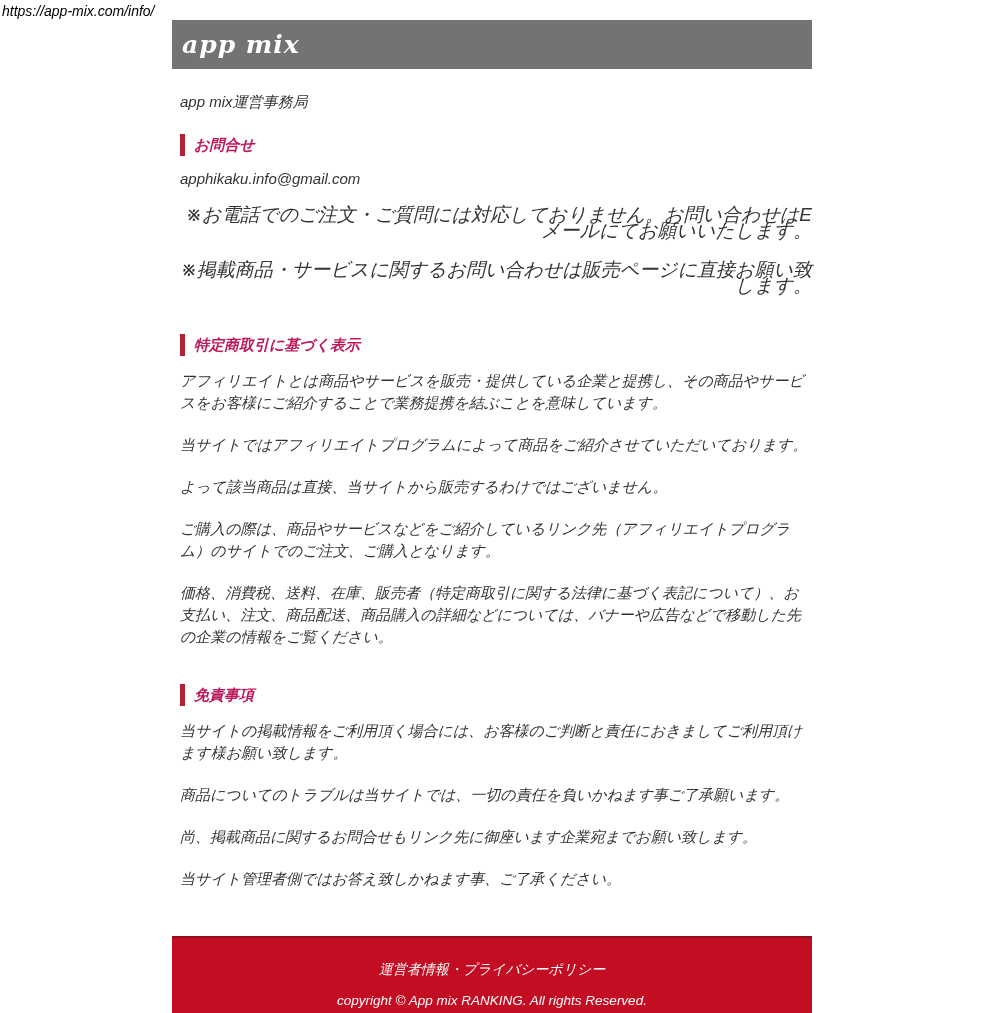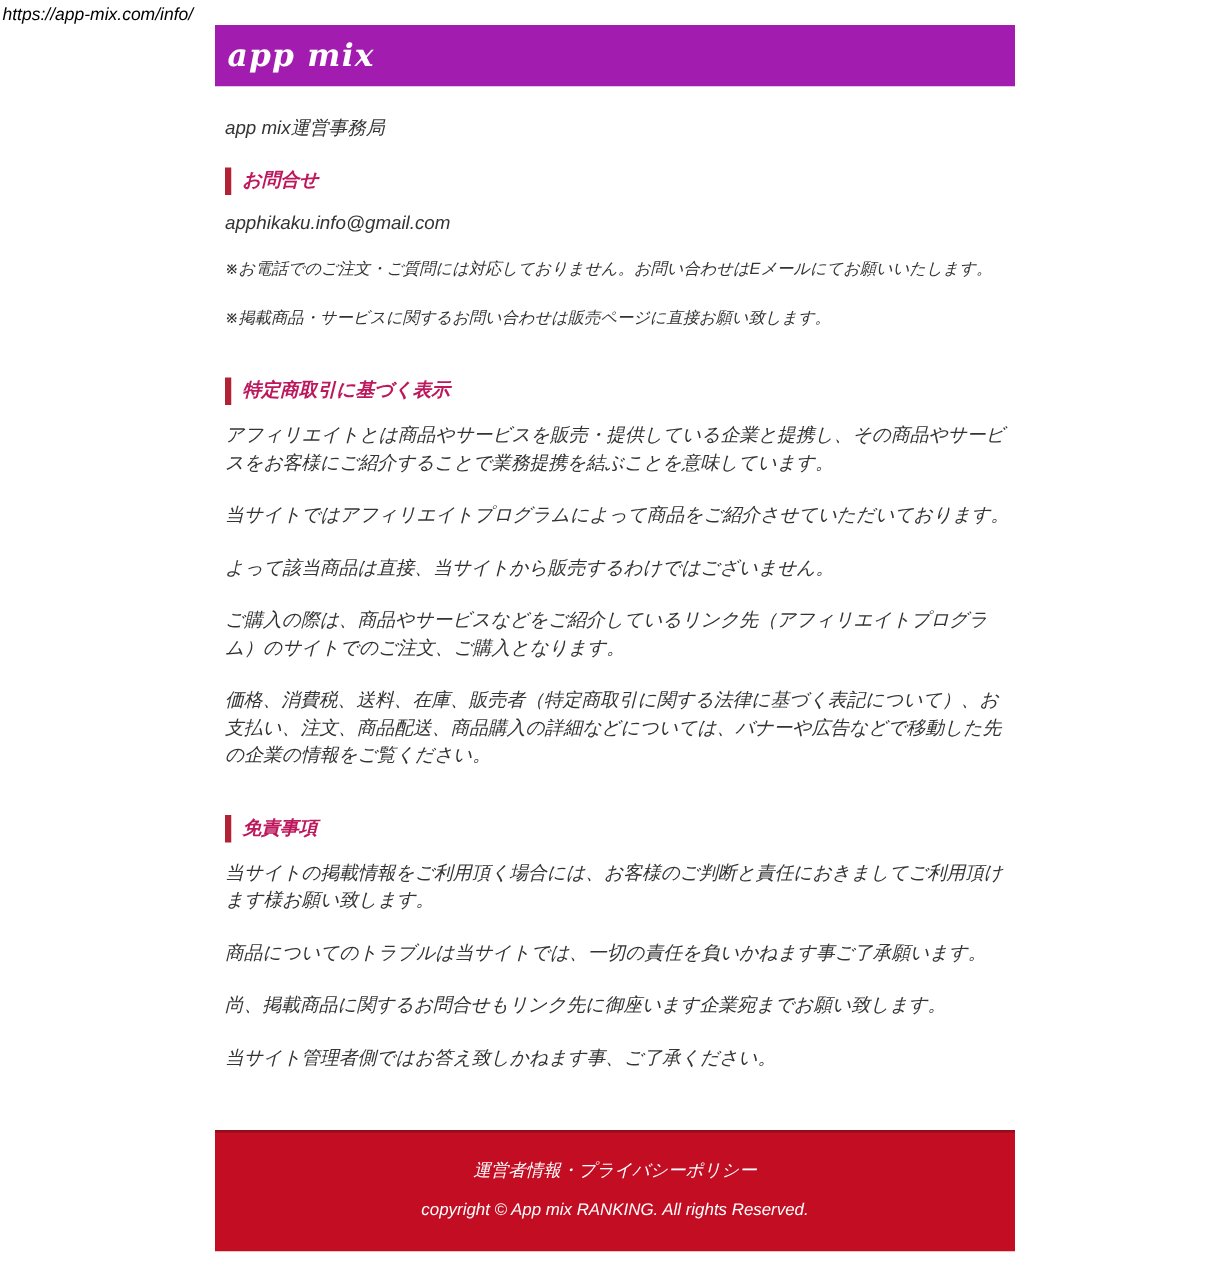--- a/index.html
+++ b/index.html
@@ -20,21 +20,21 @@
     font-size: 14px;
     color: #000000;
     white-space: nowrap;
   }
   .page {
     margin-left: 172px;
     width: 640px;
     padding-top: 20px;
   }
   .site-header {
-    background: #a21caf;
+    background: #737373;
     height: 49px;
     display: flex;
     align-items: center;
   }
   .site-title {
     color: #ffffff;
     font-family: "DejaVu Serif", "Liberation Serif", serif;
     font-weight: bold;
     font-size: 25px;
     padding-left: 10px;
@@ -54,23 +54,24 @@
     margin: 22px 0 14px 0;
     line-height: 18px;
   }
   h2.mt-lg { margin-top: 40px; }
   h2.mt-md { margin-top: 36px; }
   .email {
     margin: 0 0 20px 0;
     font-size: 15px;
   }
   .note {
-    font-size: 13px;
+    font-size: 19px;
     line-height: 16px;
     margin: 0 0 23px 0;
+    text-align: right;
   }
   p.body-text {
     font-size: 15px;
     line-height: 22px;
     margin: 0 0 20px 0;
   }
   .site-footer {
     margin-top: 46px;
     background: #c20d23;
     border-top: 2px solid #930f1f;

